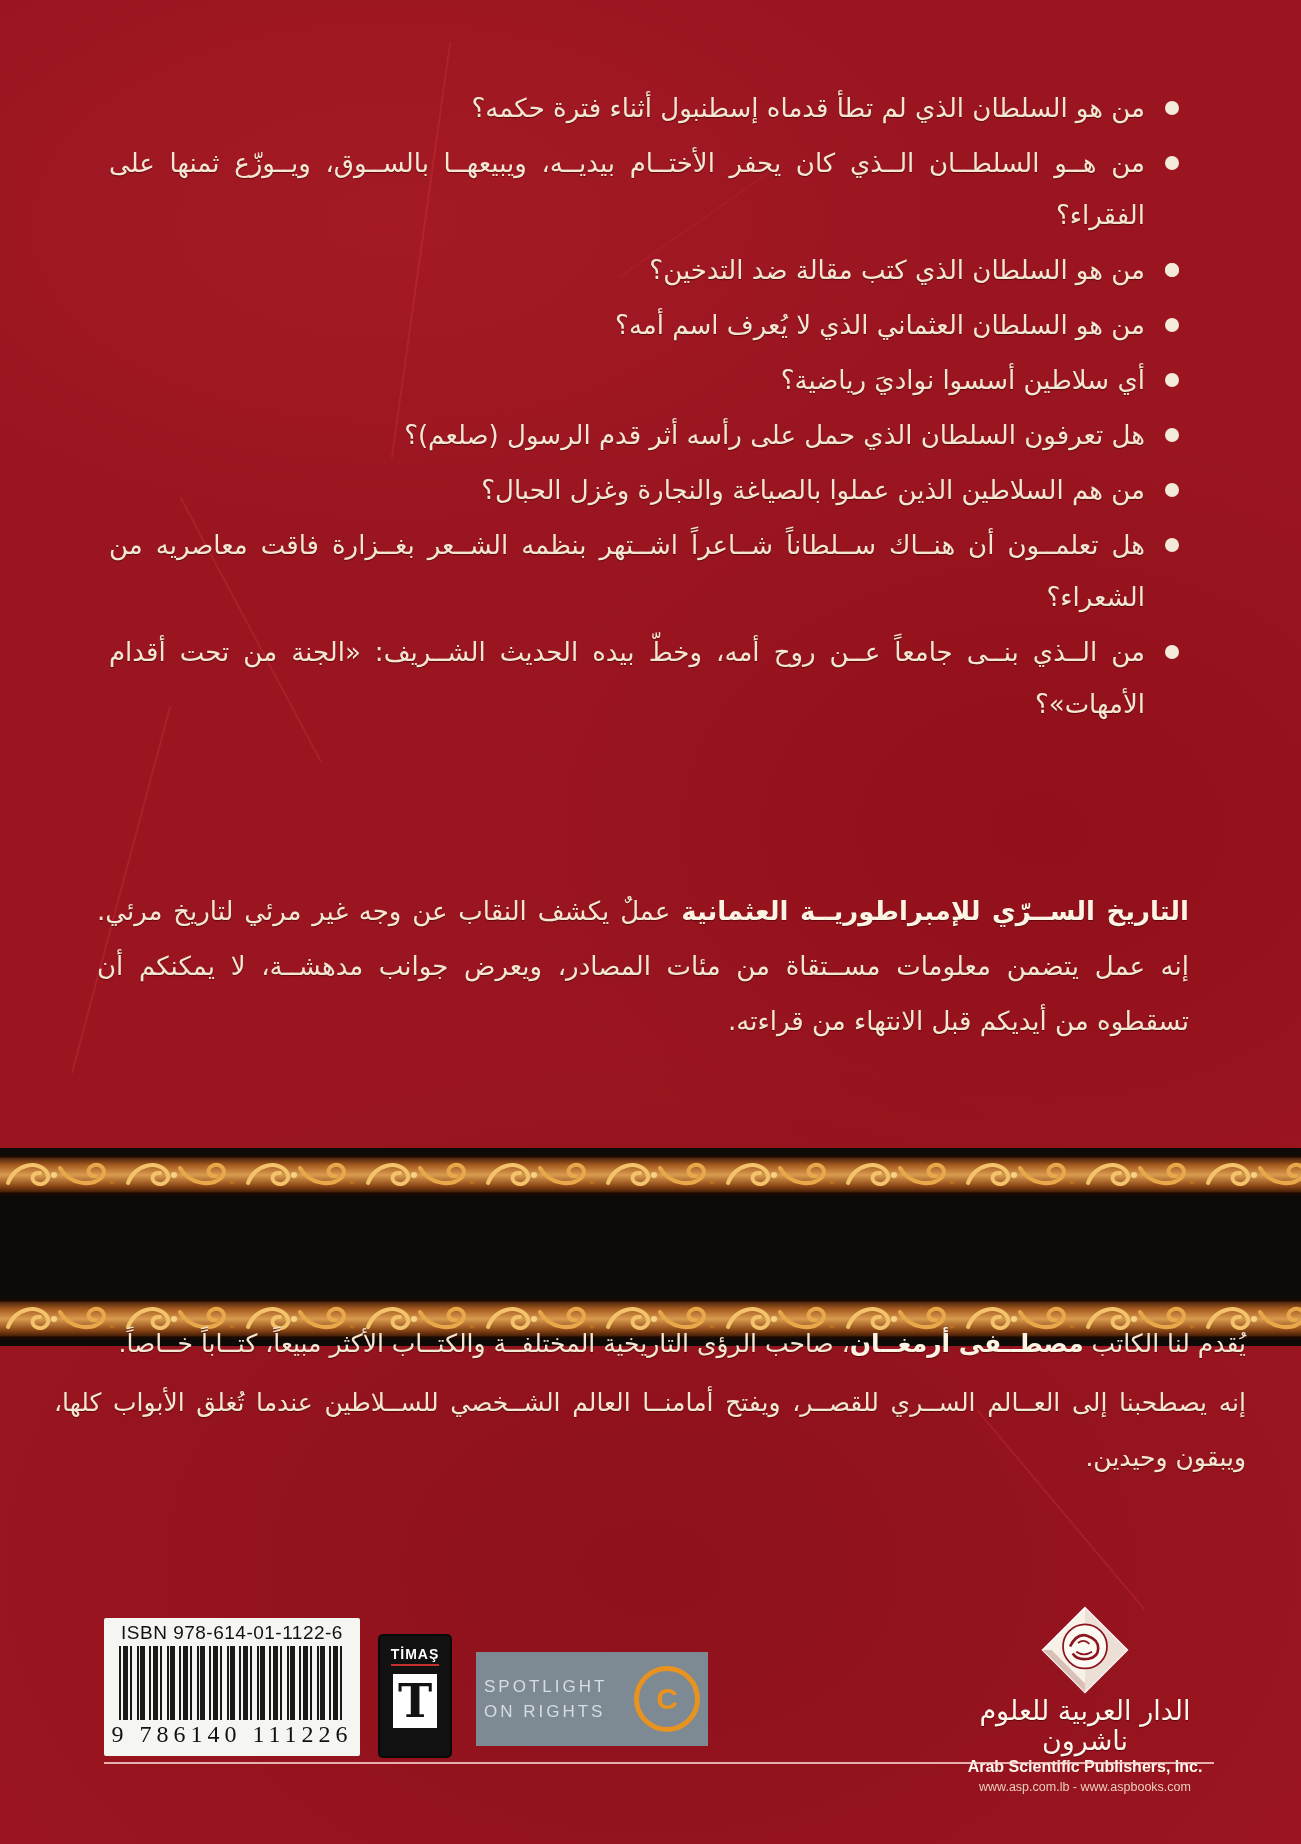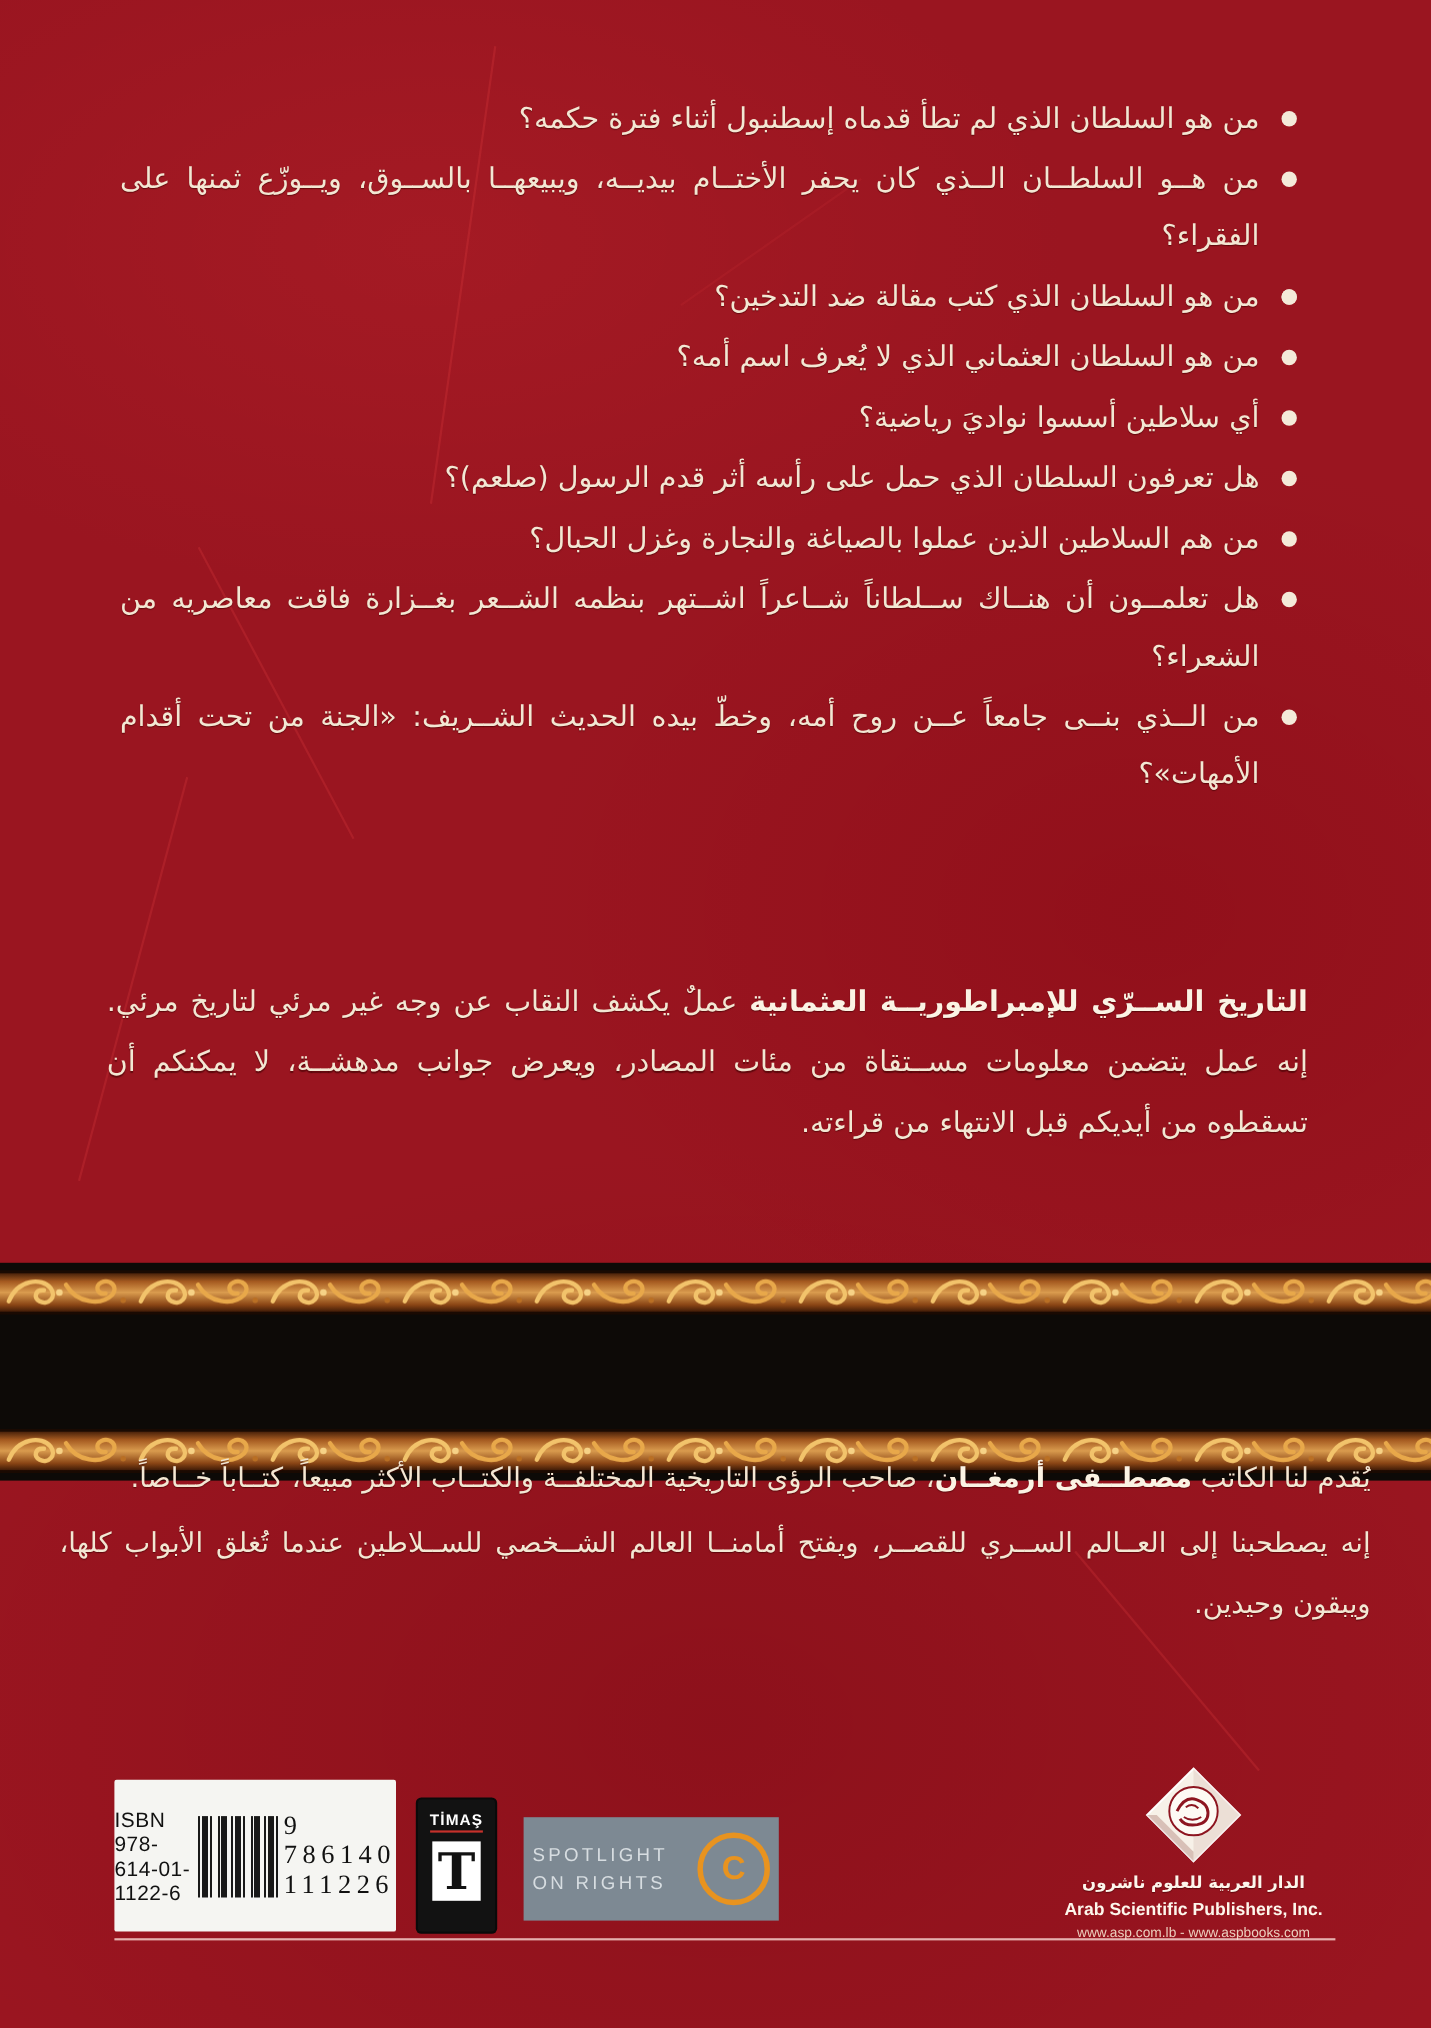--- a/index.html
+++ b/index.html
@@ -77,21 +77,21 @@
     font-size:25px;line-height:55px;color:#f3e7d3;
     text-shadow:0 1px 1px rgba(60,0,0,.6);
   }
   .blurb p{margin:0 0 4px 0;}
   .blurb .author{font-weight:bold;color:#fbf3e4;}
 
   
   .barcode{
     position:absolute;left:104px;top:1618px;width:256px;height:138px;
     background:#f5f5f2;border-radius:2px;
-    display:flex;flex-direction:row;align-items:center;
+    display:flex;flex-direction:column;align-items:center;
     color:#111;
   }
   .barcode .isbn{
     font-family:"Liberation Sans", sans-serif;
     font-size:19px;margin-top:4px;letter-spacing:0.5px;
   }
   .barcode .bars{
     width:226px;height:74px;margin-top:2px;
     background:repeating-linear-gradient(90deg,
       #191919 0 2px,#f5f5f2 2px 4px,
@@ -142,21 +142,21 @@
     color:#e8931f;font-family:"Liberation Sans", sans-serif;
     font-weight:bold;font-size:30px;
   }
 
   .asp{
     position:absolute;left:935px;top:1606px;width:300px;
     text-align:center;color:#fff;
   }
   .asp .diamond{display:block;margin:0 auto;}
   .asp .ar-name{
-    direction:rtl;font-weight:bold;font-size:15px;line-height:30px;
+    direction:rtl;font-weight:normal;font-size:27px;line-height:30px;
     color:#fdf6ec;text-shadow:0 1px 1px rgba(60,0,0,.6);margin-top:2px;
   }
   .asp .en-name{
     font-family:"Liberation Sans", sans-serif;
     font-weight:bold;font-size:16px;color:#fdf6ec;line-height:22px;
   }
   .asp .asp-urls{
     font-family:"Liberation Sans", sans-serif;
     font-size:12.5px;color:#eccfbe;line-height:18px;
   }

